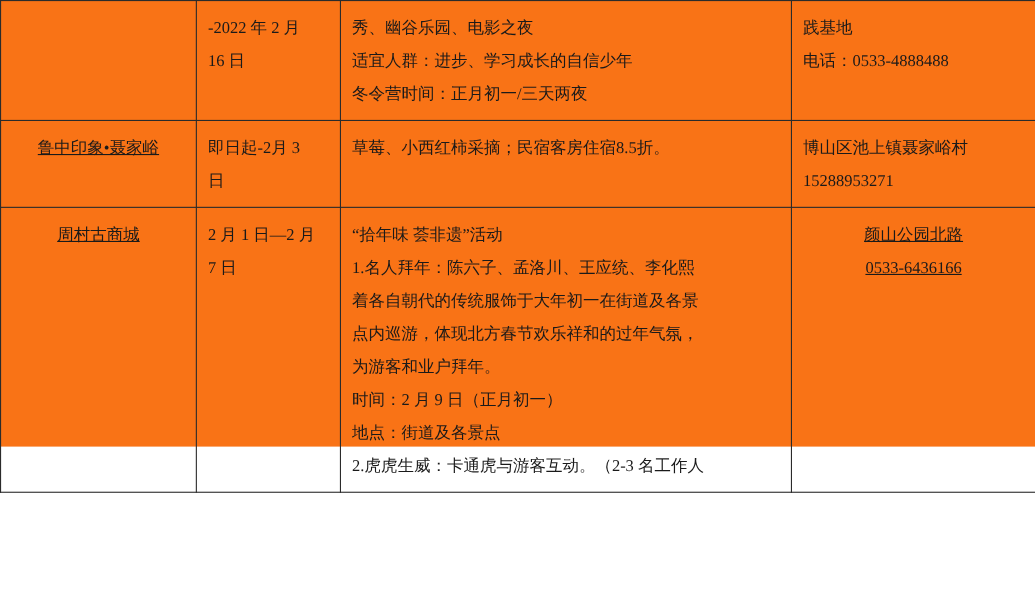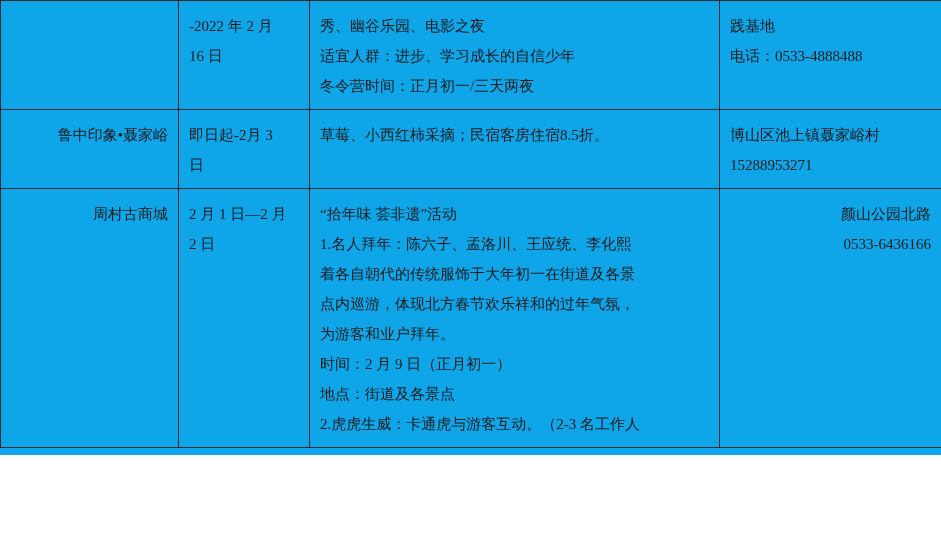--- a/index.html
+++ b/index.html
@@ -10,22 +10,22 @@
   body {
     width: 941px;
     height: 543px;
     font-family: "Liberation Serif", "DejaVu Serif", serif;
     color: #1a1a1a;
     overflow: hidden;
   }
   .doc {
     position: relative;
     width: 941px;
-    height: 455px;
-    background: #0ea5e9;
+    height: 406px;
+    background: #f97316;
   }
   table.schedule {
     border-collapse: collapse;
     width: 941px;
     table-layout: fixed;
     font-size: 15px;
   }
   table.schedule td {
     border: 1px solid #2b2b2b;
     vertical-align: top;
@@ -36,21 +36,21 @@
   
   col.c0 { width: 178px; }
   col.c1 { width: 131px; }
   col.c2 { width: 410px; }
   col.c3 { width: 222px; }
 
   
   tr.first td { border-top: 1px solid #2b2b2b; }
 
   .cell-line { display: block; }
-  .center { text-align: right; }
+  .center { text-align: center; text-decoration: underline; }
   .left { text-align: left; }
 
   
   .clip-top td {
     padding-top: 8px;
   }
 </style>
 </head>
 <body>
 
@@ -100,21 +100,21 @@
         </td>
       </tr>
 
 
       <tr>
         <td class="center">
           <span class="cell-line">周村古商城</span>
         </td>
         <td class="left">
           <span class="cell-line">2 月 1 日—2 月</span>
-          <span class="cell-line">2 日</span>
+          <span class="cell-line">7 日</span>
         </td>
         <td class="left">
           <span class="cell-line">“拾年味 荟非遗”活动</span>
           <span class="cell-line">1.名人拜年：陈六子、孟洛川、王应统、李化熙</span>
           <span class="cell-line">着各自朝代的传统服饰于大年初一在街道及各景</span>
           <span class="cell-line">点内巡游，体现北方春节欢乐祥和的过年气氛，</span>
           <span class="cell-line">为游客和业户拜年。</span>
           <span class="cell-line">时间：2 月 9 日（正月初一）</span>
           <span class="cell-line">地点：街道及各景点</span>
           <span class="cell-line">2.虎虎生威：卡通虎与游客互动。（2-3 名工作人</span>

